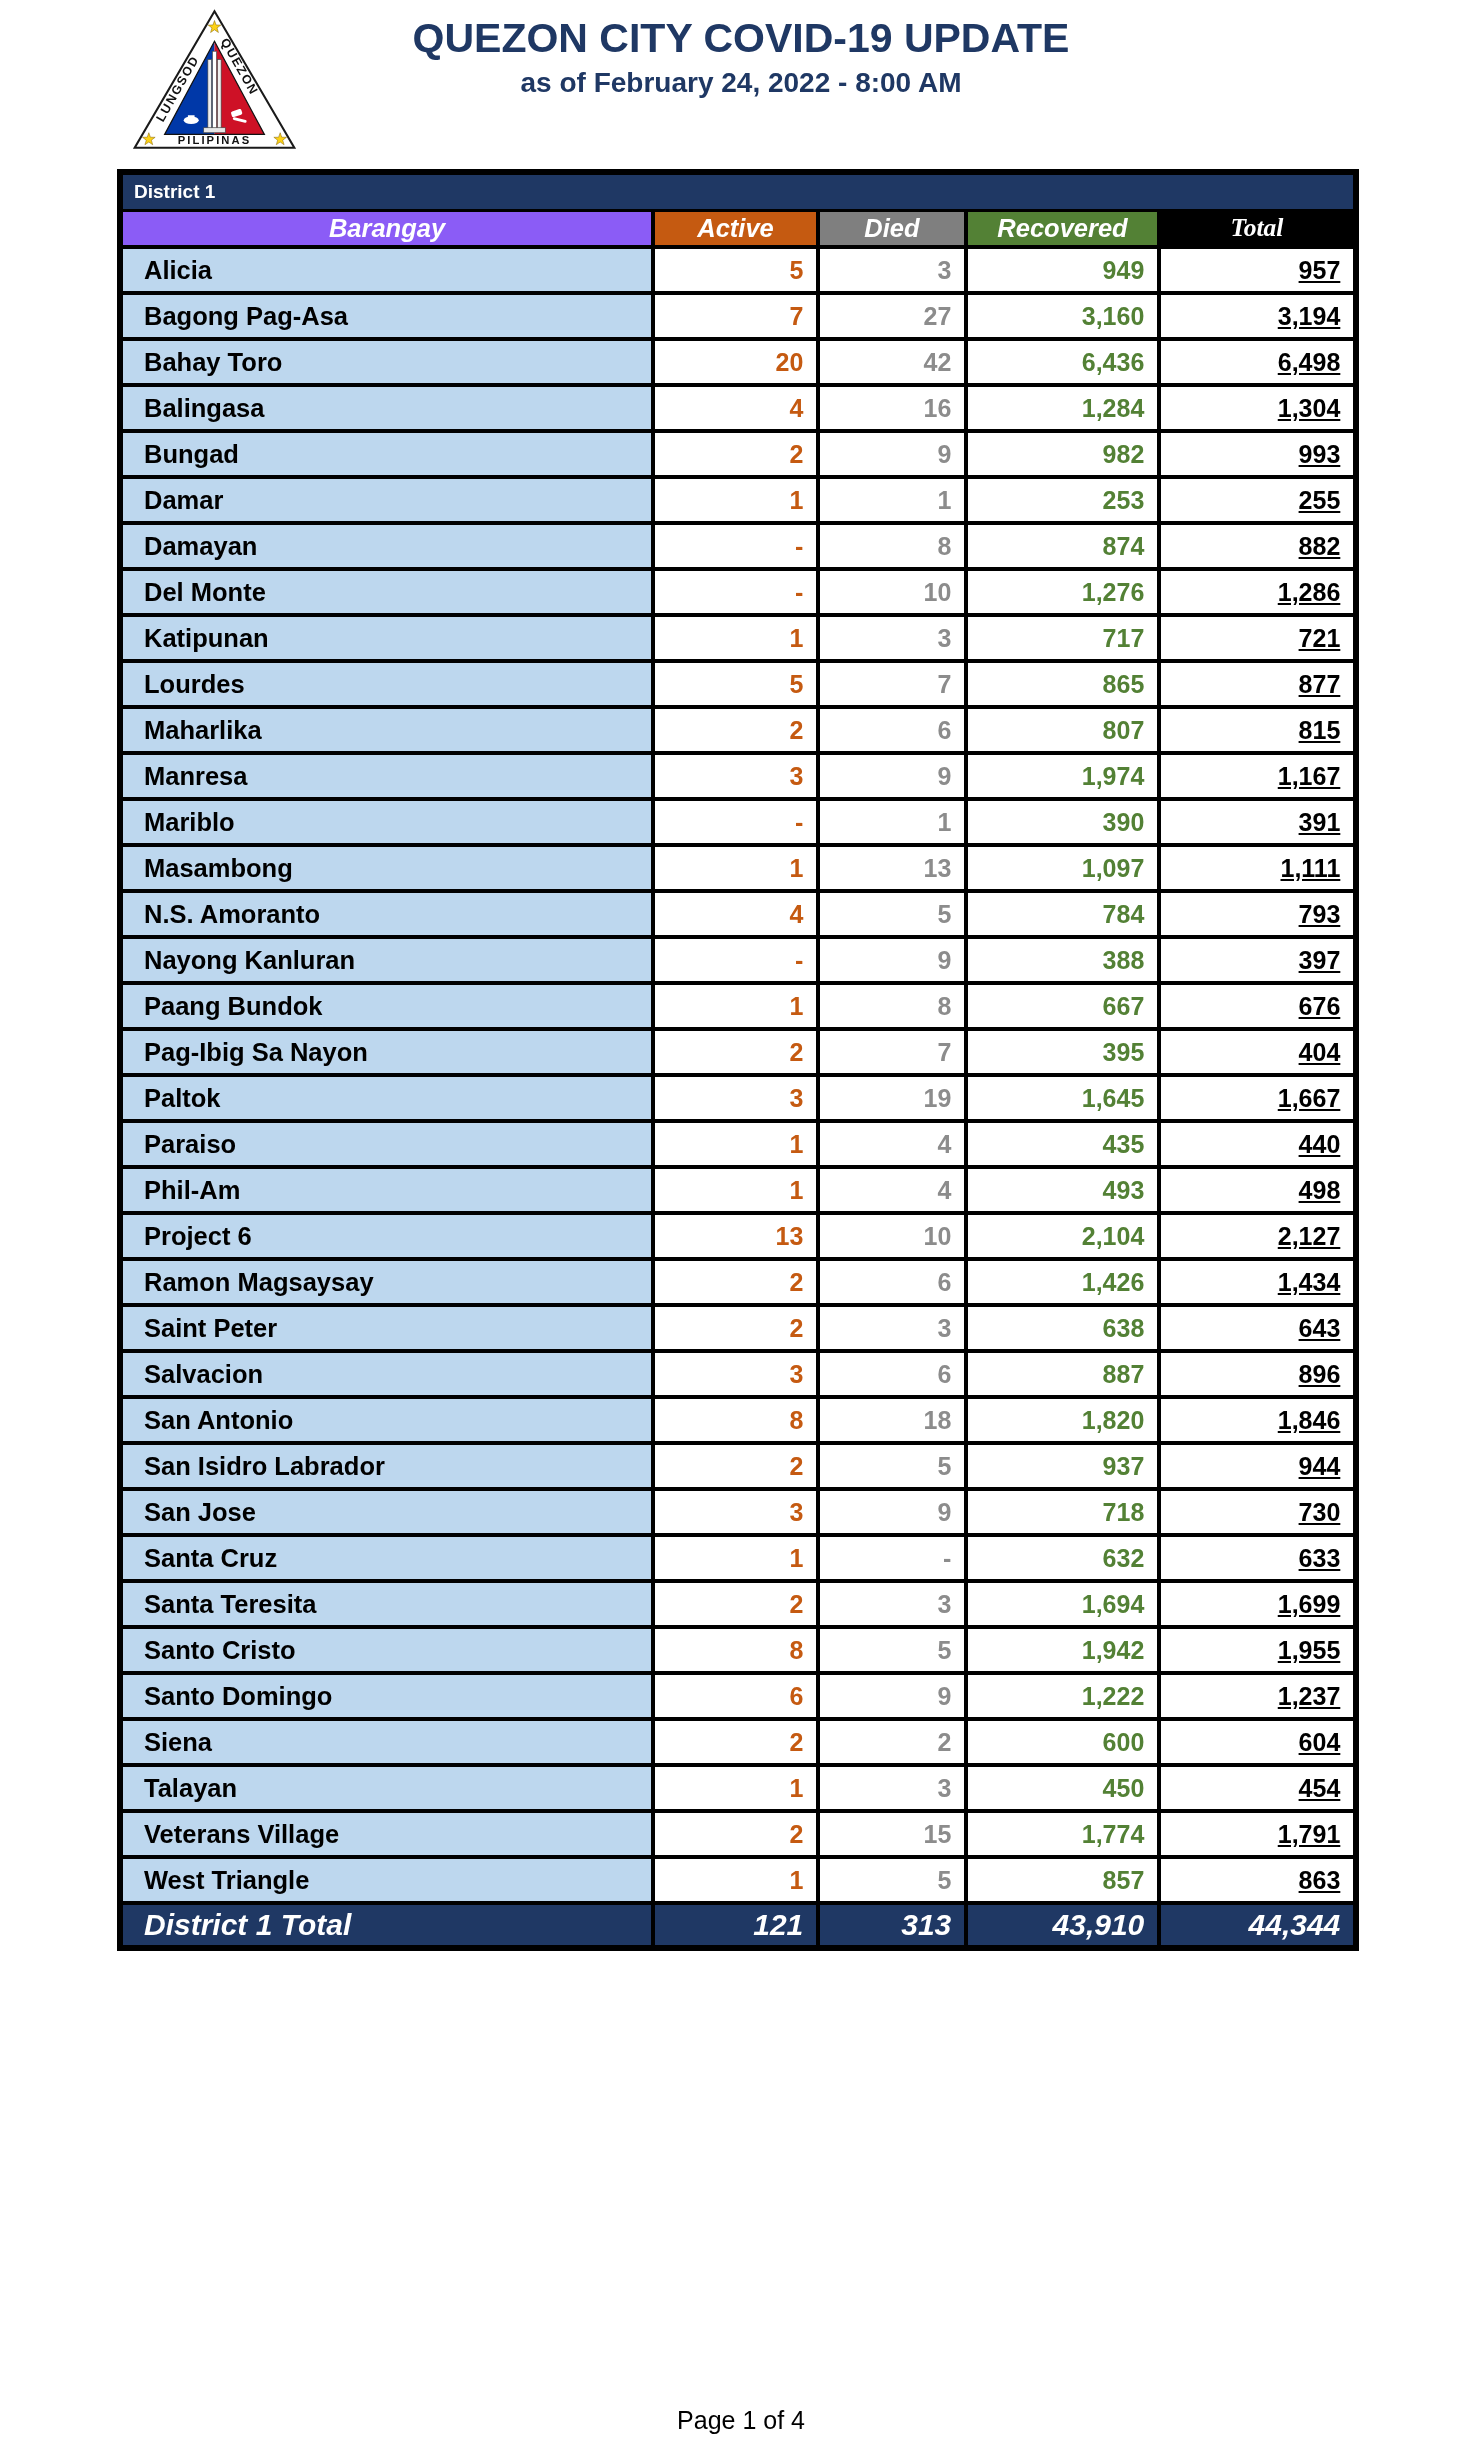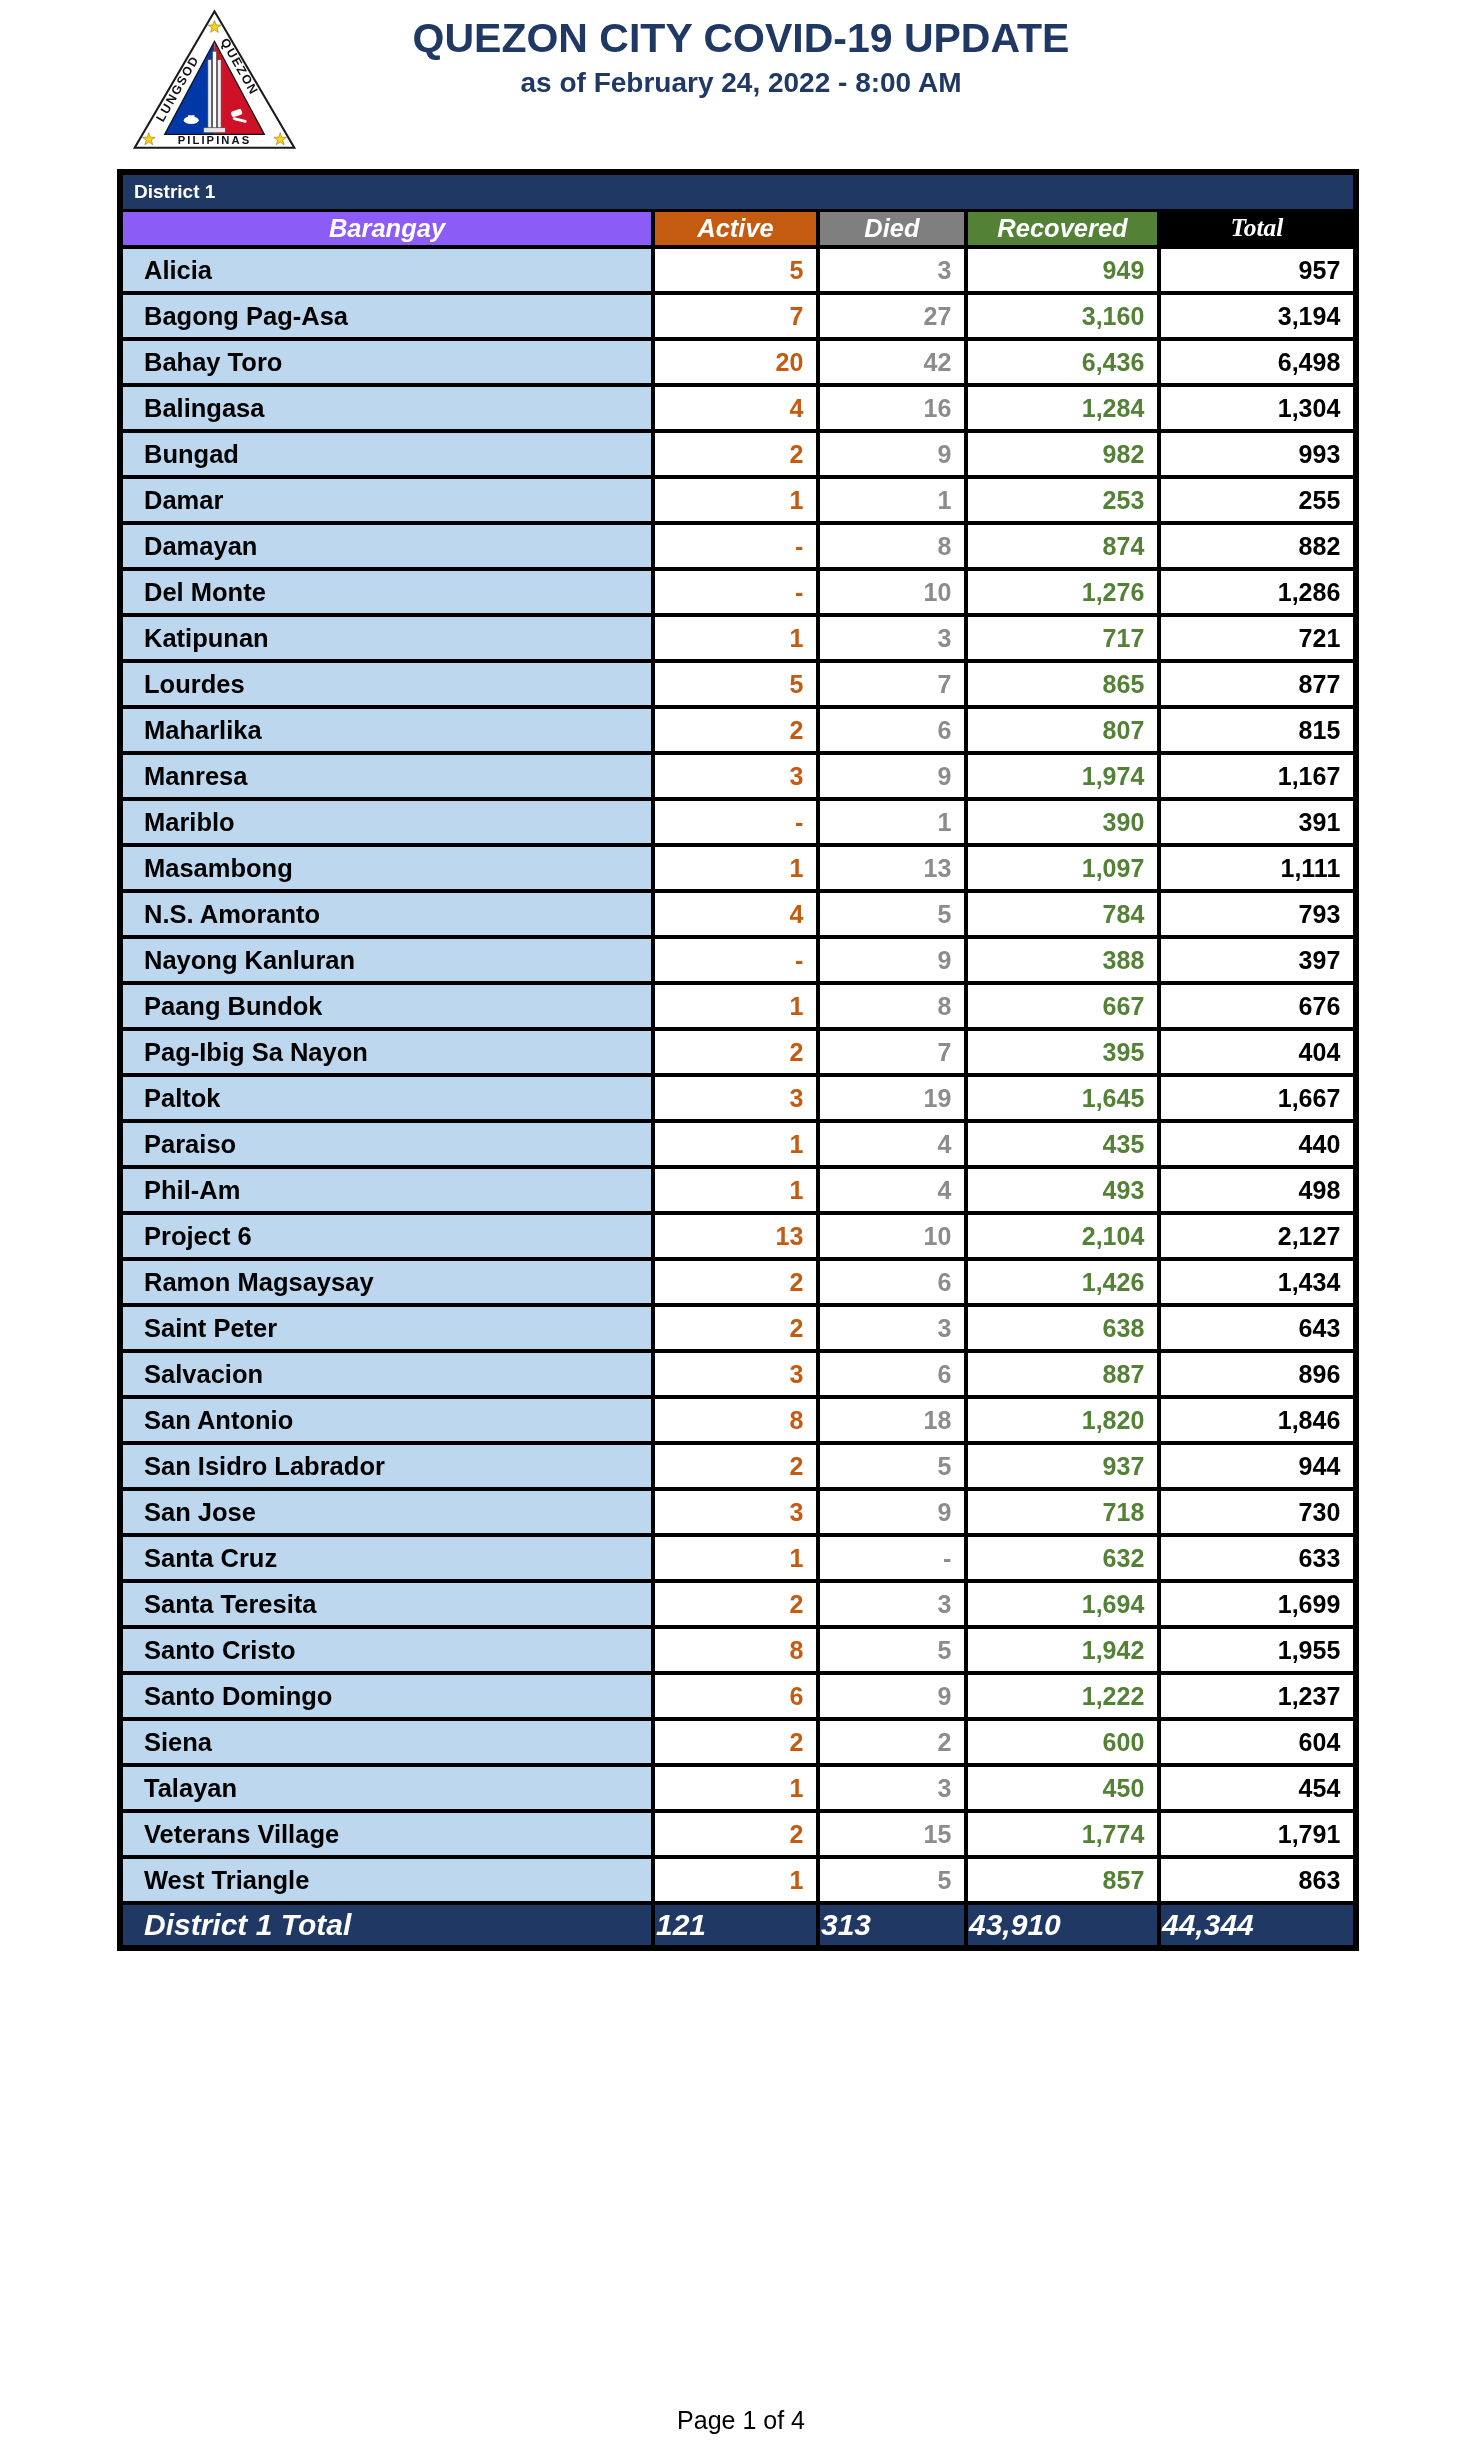--- a/index.html
+++ b/index.html
@@ -56,29 +56,29 @@
     font-weight: bold; font-size: 25.5px;
     text-align: left; padding-left: 21px;
   }
   .cell-active, .cell-died, .cell-recovered, .cell-total {
     background: #ffffff; font-weight: bold; font-size: 25px;
     text-align: right; padding-right: 12.7px;
   }
   .cell-active    { color: #C55A11; }
   .cell-died      { color: #8C8C8C; }
   .cell-recovered { color: #538135; }
-  .cell-total     { color: #000000; }
+  .cell-total     { color: #000000; text-decoration: underline; }
 
   tr.total-row td {
     background: #1F3864; color: #ffffff;
     font-weight: bold; font-style: italic;
     font-size: 30px; height: 45px;
   }
   .total-label { text-align: left; padding-left: 21px; }
-  .total-value { padding-right: 12.7px; }
+  .total-value { text-align: right; padding-right: 12.7px; }
 
   
   .footer {
     position: absolute; left: 0; bottom: 27px; width: 100%;
     text-align: center; font-size: 25px; color: #000;
   }
 </style>
 </head>
 <body>
 

